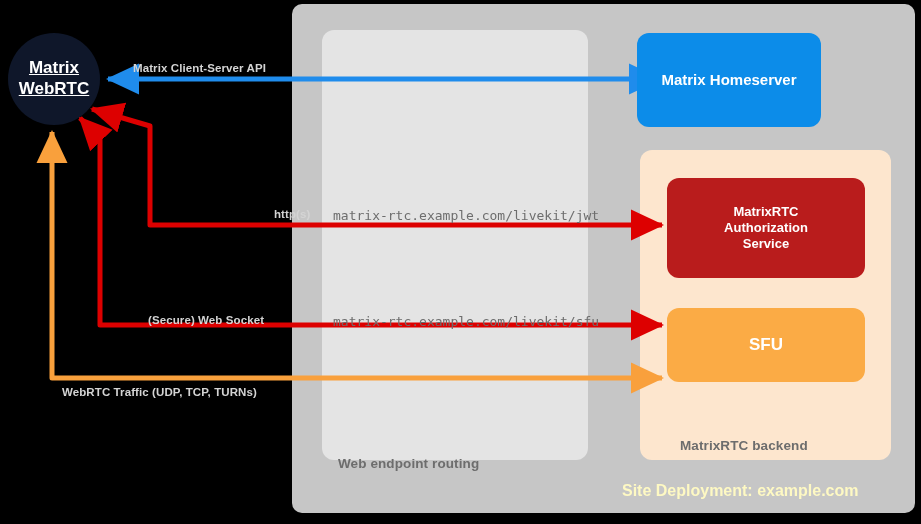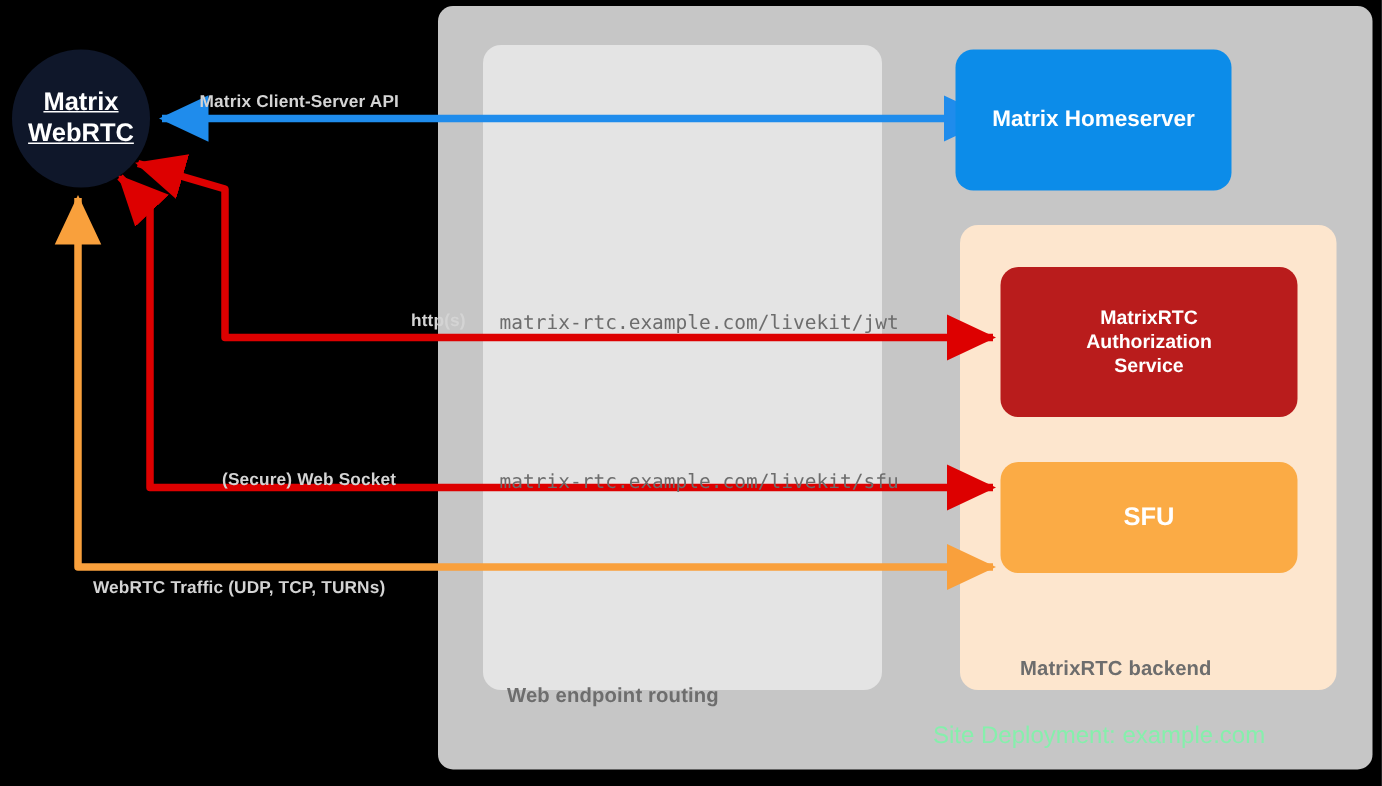--- a/index.html
+++ b/index.html
@@ -58,22 +58,22 @@
     font-weight: bold;
     color: #6d6d6d;
     letter-spacing: 0.1px;
     white-space: nowrap;
   }
   .site-label {
     position: absolute;
     right: 16px;
     bottom: 8px;
     font-size: 16px;
-    font-weight: normal;
-    color: #86efac;
+    font-weight: bold;
+    color: #fef9c3;
     white-space: nowrap;
   }
 
   
   .node {
     position: absolute;
     display: flex;
     align-items: center;
     justify-content: center;
     text-align: center;

